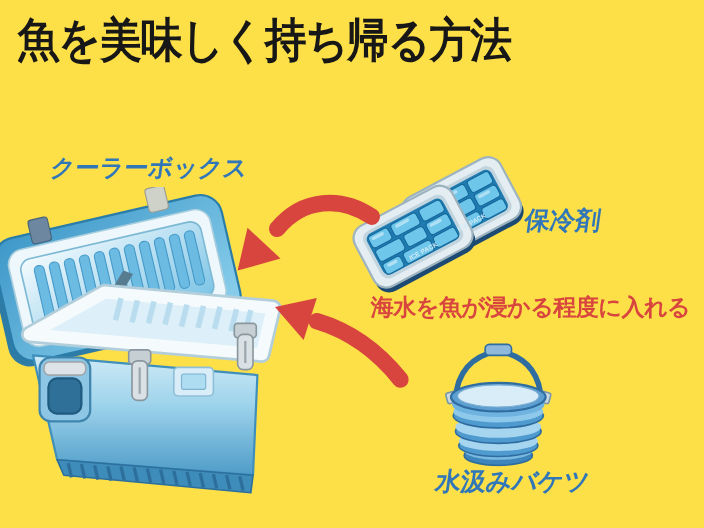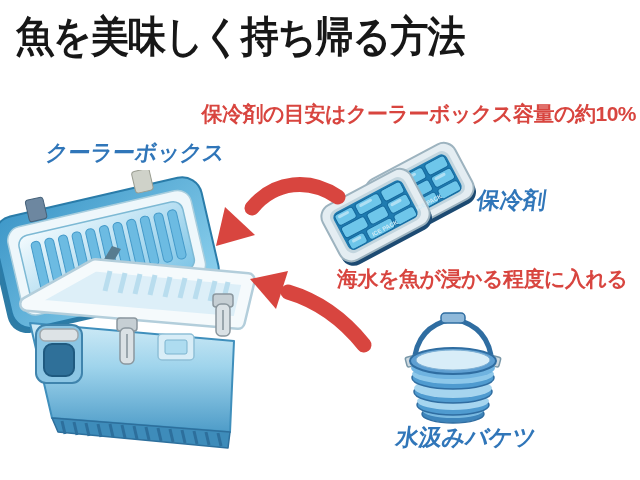--- a/index.html
+++ b/index.html
@@ -1,17 +1,17 @@
 <!DOCTYPE html>
 <html><head>
 <meta charset="utf-8">
 <style>
   html,body{margin:0;padding:0;background:#888;}
   #canvas{
-    position:relative;width:640px;height:480px;background:#ffffff;
+    position:relative;width:640px;height:480px;background:#fde047;
     overflow:hidden;font-family:"Liberation Sans",sans-serif;
   }
   .abs{position:absolute;}
   .title{
     left:16px;top:8px;width:600px;
     font-size:38px;font-weight:900;color:#171717;letter-spacing:-1px;
     transform:scaleY(1.12);transform-origin:top left;white-space:nowrap;
   }
   .red-note{
     color:#d8453f;font-weight:800;font-size:21px;letter-spacing:-0.5px;
@@ -29,21 +29,20 @@
   svg{display:block;}
   .illus{pointer-events:none;}
 </style>
 </head>
 <body>
 
 <div id="canvas">
 
   <div class="abs title">魚を美味しく持ち帰る方法</div>
 
-  <div class="abs red-note top">保冷剤の目安はクーラーボックス容量の約10%</div>
 
   <div class="abs blue-label cooler">クーラーボックス</div>
 
   <div class="abs blue-label icepack">保冷剤</div>
 
   <div class="abs red-note mid">海水を魚が浸かる程度に入れる</div>
 
   <div class="abs blue-label bucket">水汲みバケツ</div>
 
   <svg class="abs illus" style="left:0;top:170px" width="260" height="300" viewBox="0 0 260 300">

